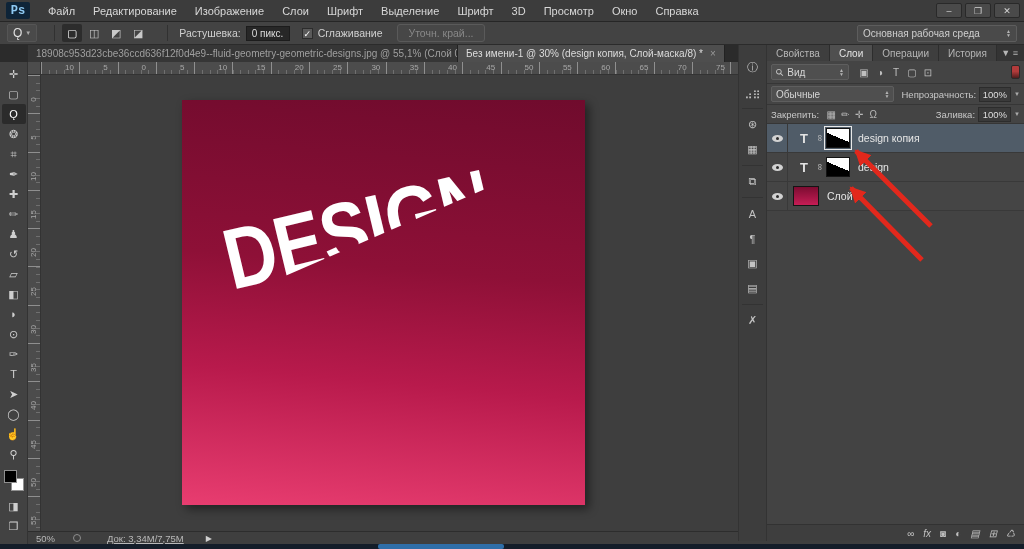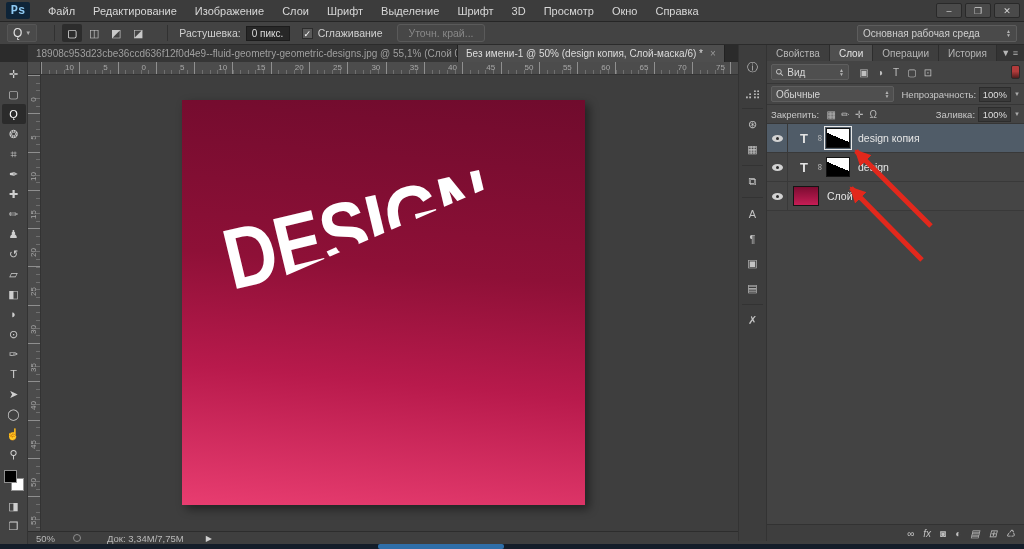--- a/index.html
+++ b/index.html
@@ -129,21 +129,21 @@
   .layers-filler { flex:1; background:#434343; }
   .layers-footer { height:17px; border-top:1px solid #323232; background:#3e3e3e; display:flex; align-items:center;
                    justify-content:flex-end; gap:9px; padding:0 9px; }
   .footer-icon { font-size:10px; color:#c0c0c0; font-style:italic; }
 
   
   .statusbar { position:absolute; left:28px; top:531px; width:710px; height:13px; background:#3f3f3f;
                border-top:1px solid #2d2d2d; display:flex; align-items:center; font-size:9.5px; color:#b9b9b9; }
   .zoom-box { margin-left:4px; padding:0 4px; }
   .status-circle { width:8px; height:8px; border:1px solid #8d8d8d; border-radius:50%; margin-left:14px; }
-  .doc-info { margin-left:26px; }
+  .doc-info { margin-left:26px;text-decoration:underline; }
   .status-play { margin-left:22px; color:#cfcfcf; font-size:8px; }
   .bottom-edge { position:absolute; left:0; top:544px; width:1024px; height:5px; background:#141d29; }
   .blue-seg { position:absolute; left:378px; top:544px; width:126px; height:5px; background:#2f6ea8; border-radius:2px; }
 
   .arrows-overlay { position:absolute; left:0; top:0; width:1024px; height:549px; pointer-events:none; z-index:60; }
 </style>
 </head>
 <body>
 
 <div class="app">
@@ -195,21 +195,21 @@
           <span>▼</span>
         </span>
     </div>
   </div>
 
   <div class="tabbar" id="tabbar">
       <div class="tab">
         <span>18908c953d23cbe36ccd636f12f0d4e9--fluid-geometry-geometric-designs.jpg @ 55,1% (Слой 0, RGB/8#) *</span>
       </div>
       <div class="tab active">
-        <span>Без имени-1 @ 50% (design копия, Слой-маска/6) *</span>
+        <span>Без имени-1 @ 30% (design копия, Слой-маска/8) *</span>
         <span class="close">×</span>
       </div>
     </div>
 
   <div class="toolbar" id="toolbar">
       <div class="tool">✛</div>
       <div class="tool">▢</div>
       <div class="tool active">Ǫ</div>
       <div class="tool">❂</div>
       <div class="tool">⌗</div>

